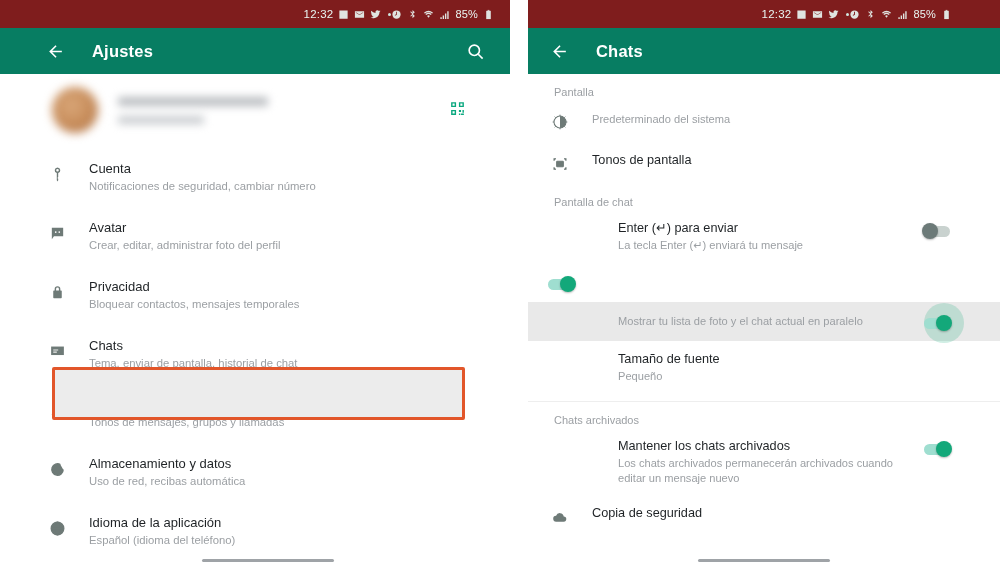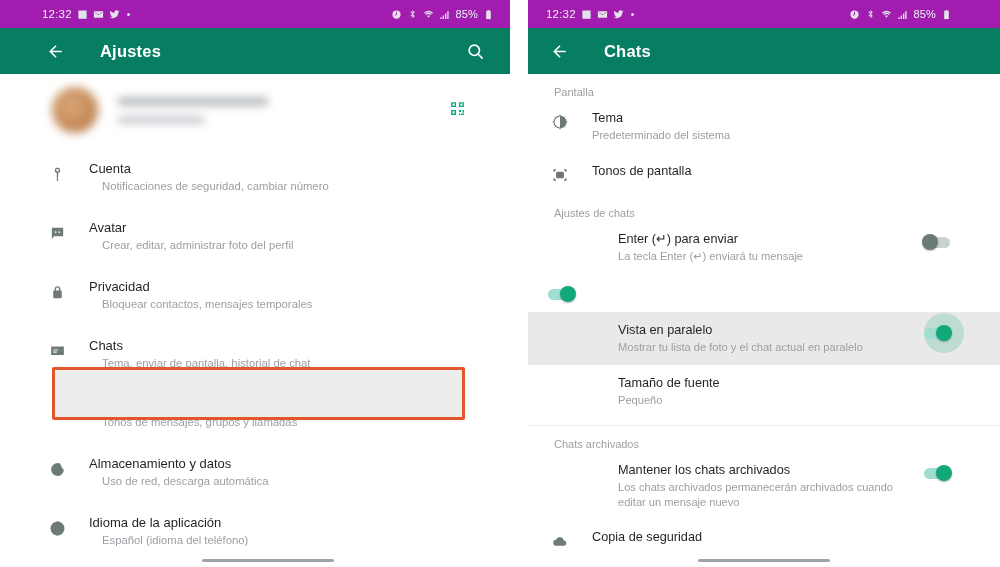--- a/index.html
+++ b/index.html
@@ -11,40 +11,39 @@
   }
   .screens { position: relative; width: 1000px; height: 567px; display: flex; }
 
   .phone { position: relative; height: 567px; background: #ffffff; overflow: hidden; }
   .phone.left  { width: 510px; }
   .gap { width: 18px; height: 567px; background: #ffffff; }
   .phone.right { width: 472px; }
 
   
   .statusbar {
-    height: 28px; background: #a21caf;
-    display: flex; align-items: center; justify-content: space-between;
+    height: 28px; background: #7f1d1d;
+    display: flex; align-items: center; justify-content: flex-end;
     padding: 0 10px 0 14px;
     color: #e8f5f0;
   }
   .phone.left .statusbar { padding-left: 42px; padding-right: 16px; }
   .phone.right .statusbar { padding-left: 18px; padding-right: 48px; }
   .sb-left, .sb-right { display: flex; align-items: center; gap: 5px; }
   .sb-time { font-size: 11.5px; letter-spacing: .2px; font-weight: 500; color: #eaf6f2; }
   .sb-pct  { font-size: 11px; color: #eaf6f2; letter-spacing: .2px; }
   .sb-ic { display: inline-flex; width: 11px; height: 11px; opacity: .92; }
   .sb-ic svg { width: 100%; height: 100%; fill: #e9f5f1; }
   .sb-dot { width: 3px; height: 3px; border-radius: 50%; background: #cfe7df; display: inline-block; margin-left: 2px; }
 
   
   .appbar {
     height: 46px; background: #077D62;
     display: flex; align-items: center;
     color: #fff;
-    gap: 8px;
   }
   .phone.left .appbar { padding: 0 22px 0 42px; }
   .phone.right .appbar { padding: 0 48px 0 18px; }
   .appbar .back { width: 26px; height: 26px; display: flex; align-items: center; justify-content: center; cursor: pointer; }
   .appbar .back svg { width: 19px; height: 19px; fill: #ffffff; }
   .appbar .title { font-size: 16.5px; font-weight: 700; margin-left: 24px; letter-spacing: .2px; }
   .appbar .spacer { flex: 1; }
   .appbar .search { width: 26px; height: 26px; display: flex; align-items: center; justify-content: center; cursor: pointer; }
   .appbar .search svg { width: 19px; height: 19px; fill: none; stroke: #fff; stroke-width: 2.1; }
 
@@ -65,21 +64,21 @@
   .profile-txt .l2 { width: 86px; height: 8px; background: #c8cbcf; border-radius: 2px; margin-top: 10px; }
   .qr { position: absolute; right: 28px; top: 26px; width: 17px; height: 17px; cursor: pointer; }
   .qr svg { width: 100%; height: 100%; fill: #0aa87f; }
 
   
   .row { display: flex; align-items: flex-start; padding: 11px 0 11px 0; position: relative; cursor: pointer; }
   .row .ic { width: 30px; min-width: 30px; height: 22px; display: flex; align-items: center; justify-content: center; margin-top: 2px; }
   .row .ic svg { width: 17px; height: 17px; fill: #6e7a77; }
   .row .txt { margin-left: 17px; }
   .row .t { font-size: 12.8px; color: #1f2326; line-height: 16px; }
-  .row .s { font-size: 11.2px; color: #9b9fa3; line-height: 15px; margin-top: 2px; margin-left: 13px; }
+  .row .s { font-size: 11.2px; color: #9b9fa3; line-height: 15px; margin-top: 2px; }
 
   
   .left-list { margin-top: 2px; }
   .left-list .row { padding: 13px 0; }
   .left-list .row .t { font-size: 13px; }
   .left-list .row .s { font-size: 11.3px; }
 
   .highlight-box {
     position: absolute; left: 52px; top: 293px; width: 413px; height: 53px;
     border: 3px solid #e2562a; background: #ececec; border-radius: 2px;
@@ -281,21 +280,21 @@
         </div>
 
         <div class="row">
           <div class="ic">
               <svg viewBox="0 0 24 24" fill="none" stroke="#6e7a77" stroke-width="2">
                 <path d="M20 12a8 8 0 11-4-6.9"></path>
               </svg>
             </div>
           <div class="txt">
             <div class="t">Almacenamiento y datos</div>
-            <div class="s">Uso de red, descarga automática</div>
+            <div class="s">Uso de red, recibas automática</div>
           </div>
         </div>
 
         <div class="row">
           <div class="ic">
               <svg viewBox="0 0 24 24" fill="none" stroke="#6e7a77" stroke-width="1.7">
                 <circle cx="12" cy="12" r="9"></circle>
                 <ellipse cx="12" cy="12" rx="4" ry="9"></ellipse>
                 <line x1="3" y1="12" x2="21" y2="12"></line>
               </svg>
@@ -391,39 +390,38 @@
 
       <div class="r-row">
         <div class="ic">
             <svg viewBox="0 0 24 24">
               <path d="M12 3v18a9 9 0 000-18z"></path>
               <circle cx="12" cy="12" r="9" fill="none" stroke="#6e7a77" stroke-width="1.6"></circle>
               <path d="M12 1v2m0 18v2M1 12h2m18 0h2M4 4l1.5 1.5M18.5 18.5L20 20M20 4l-1.5 1.5M5.5 18.5L4 20" stroke="#6e7a77" stroke-width="1.4"></path>
             </svg>
           </div>
         <div class="txt">
-          <div class="t">Tema</div>
           <div class="s">Predeterminado del sistema</div>
         </div>
       </div>
 
       <div class="r-row">
         <div class="ic">
             <svg viewBox="0 0 24 24" fill="none" stroke="#6e7a77" stroke-width="1.6">
               <path d="M3 7V4h3M18 4h3v3M21 17v3h-3M6 20H3v-3"></path>
               <rect x="7" y="8" width="10" height="8" rx="1"></rect>
               <path d="M8.5 14l2-2.4 1.6 1.9 1.7-1.6 2 2.1" fill="#6e7a77" stroke="none"></path>
             </svg>
           </div>
         <div class="txt">
           <div class="t">Tonos de pantalla</div>
         </div>
       </div>
 
-      <div class="section-label">Ajustes de chats</div>
+      <div class="section-label">Pantalla de chat</div>
 
       <div class="r-row indent">
         <div class="txt">
           <div class="t">Enter (↵) para enviar</div>
           <div class="s">La tecla Enter (↵) enviará tu mensaje</div>
         </div>
         <div class="toggle off">
           <div class="track"></div>
           <div class="thumb"></div>
         </div>
@@ -431,21 +429,20 @@
 
       <div class="r-row indent">
         <div class="toggle on">
           <div class="track"></div>
           <div class="thumb"></div>
         </div>
       </div>
 
       <div class="r-row indent hl">
         <div class="txt">
-          <div class="t">Vista en paralelo</div>
           <div class="s">Mostrar tu lista de foto y el chat actual en paralelo</div>
         </div>
         <div class="toggle on ripple">
           <div class="track"></div>
           <div class="thumb"></div>
         </div>
       </div>
 
       <div class="r-row indent">
         <div class="txt">

